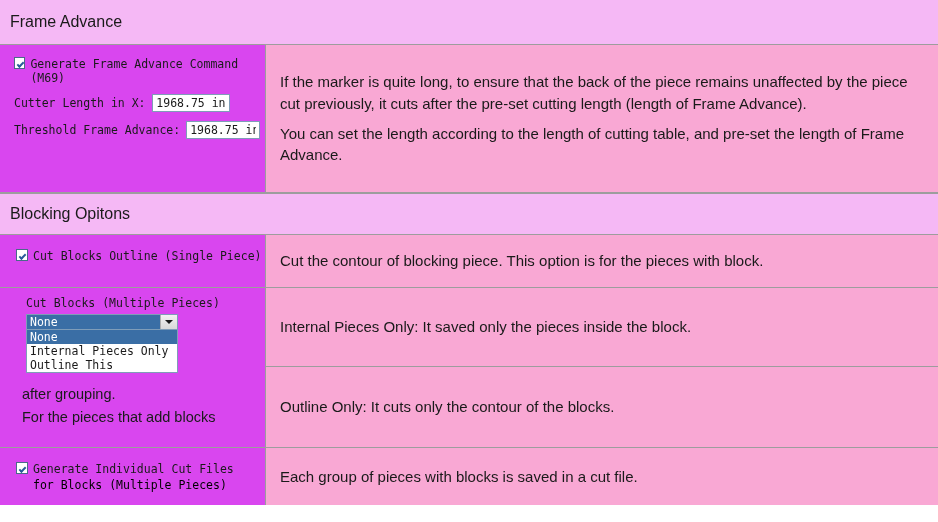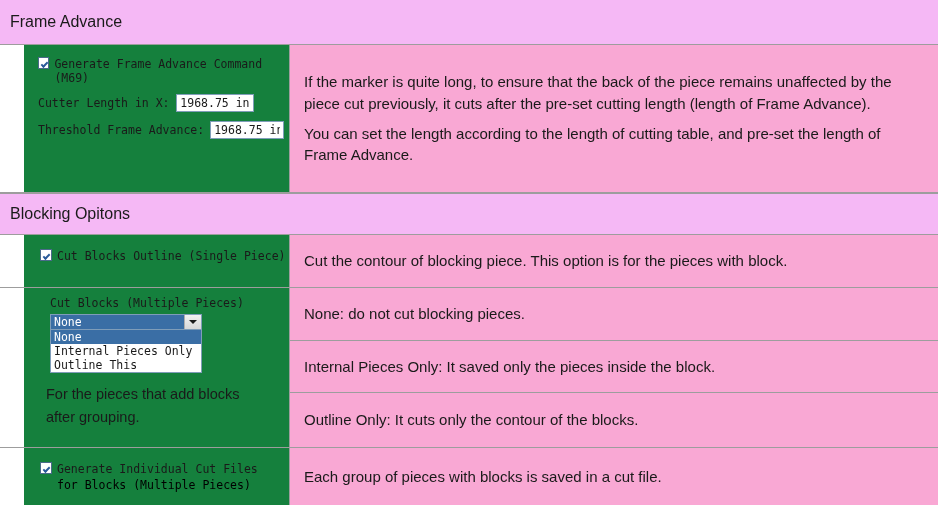--- a/index.html
+++ b/index.html
@@ -38,23 +38,22 @@
   .row {
     display: flex;
     border-bottom: 1px solid #9d9d9d;
     box-sizing: border-box;
   }
   .cell-left {
     width: 266px;
     flex: 0 0 266px;
     border-right: 1px solid #9d9d9d;
     box-sizing: border-box;
-    background: #15803d;
-    position: relative;
-    margin-left: 24px;
+    background: #d946ef;
+    position: relative;
   }
   .cell-right {
     flex: 1 1 auto;
     box-sizing: border-box;
     background: #f9a8d4;
     padding: 10px 14px 10px 14px;
     font-size: 15px;
     color: #1a1a1a;
     line-height: 1.45;
     display: flex;
@@ -278,29 +277,26 @@
           <span class="val">None</span>
           <span class="arrow"></span>
         </div>
         <div class="dd-list">
           <div class="dd-item selected">None</div>
           <div class="dd-item">Internal Pieces Only</div>
           <div class="dd-item">Outline This</div>
         </div>
       </div>
       <div class="bo-note">
+        <div>after grouping.</div>
         <div>For the pieces that add blocks</div>
-        <div>after grouping.</div>
       </div>
     </div>
 
     <div style="flex:1 1 auto; display:flex; flex-direction:column;">
-      <div class="cell-right" style="height:53px; border-bottom:1px solid #9d9d9d;">
-        <p>None: do not cut blocking pieces.</p>
-      </div>
       <div class="cell-right" style="height:53px; border-bottom:1px solid #9d9d9d;">
         <p>Internal Pieces Only: It saved only the pieces inside the block.</p>
       </div>
       <div class="cell-right" style="height:54px;">
         <p>Outline Only: It cuts only the contour of the blocks.</p>
       </div>
     </div>
   </div>
 
   <div class="row nb" style="height:57px;">

